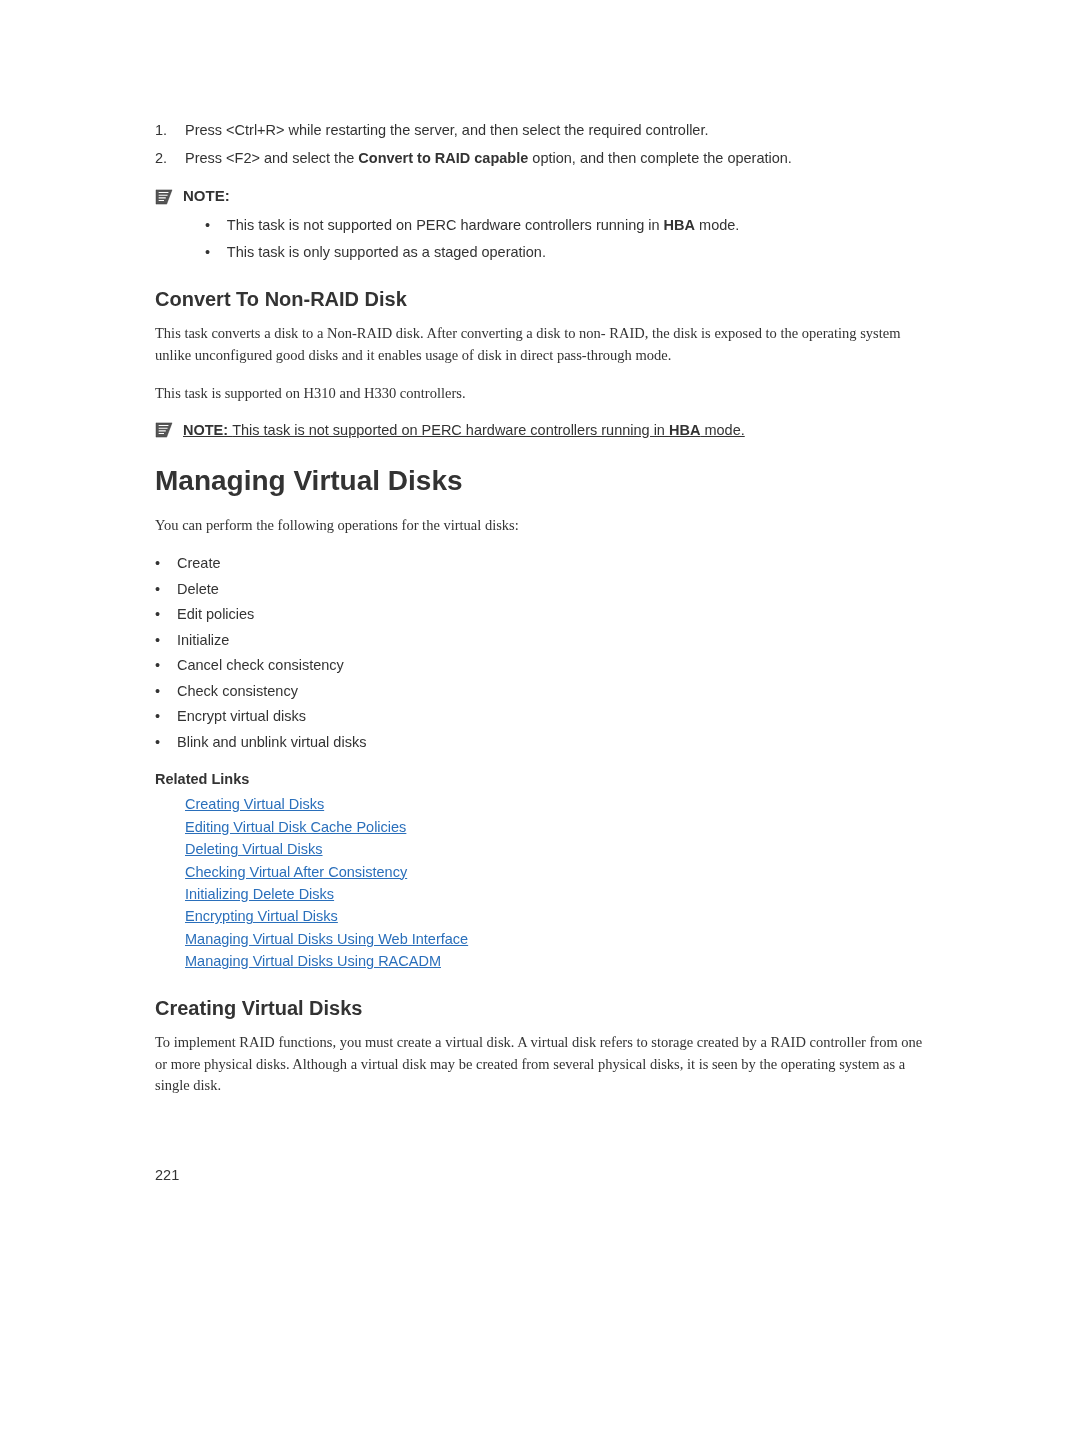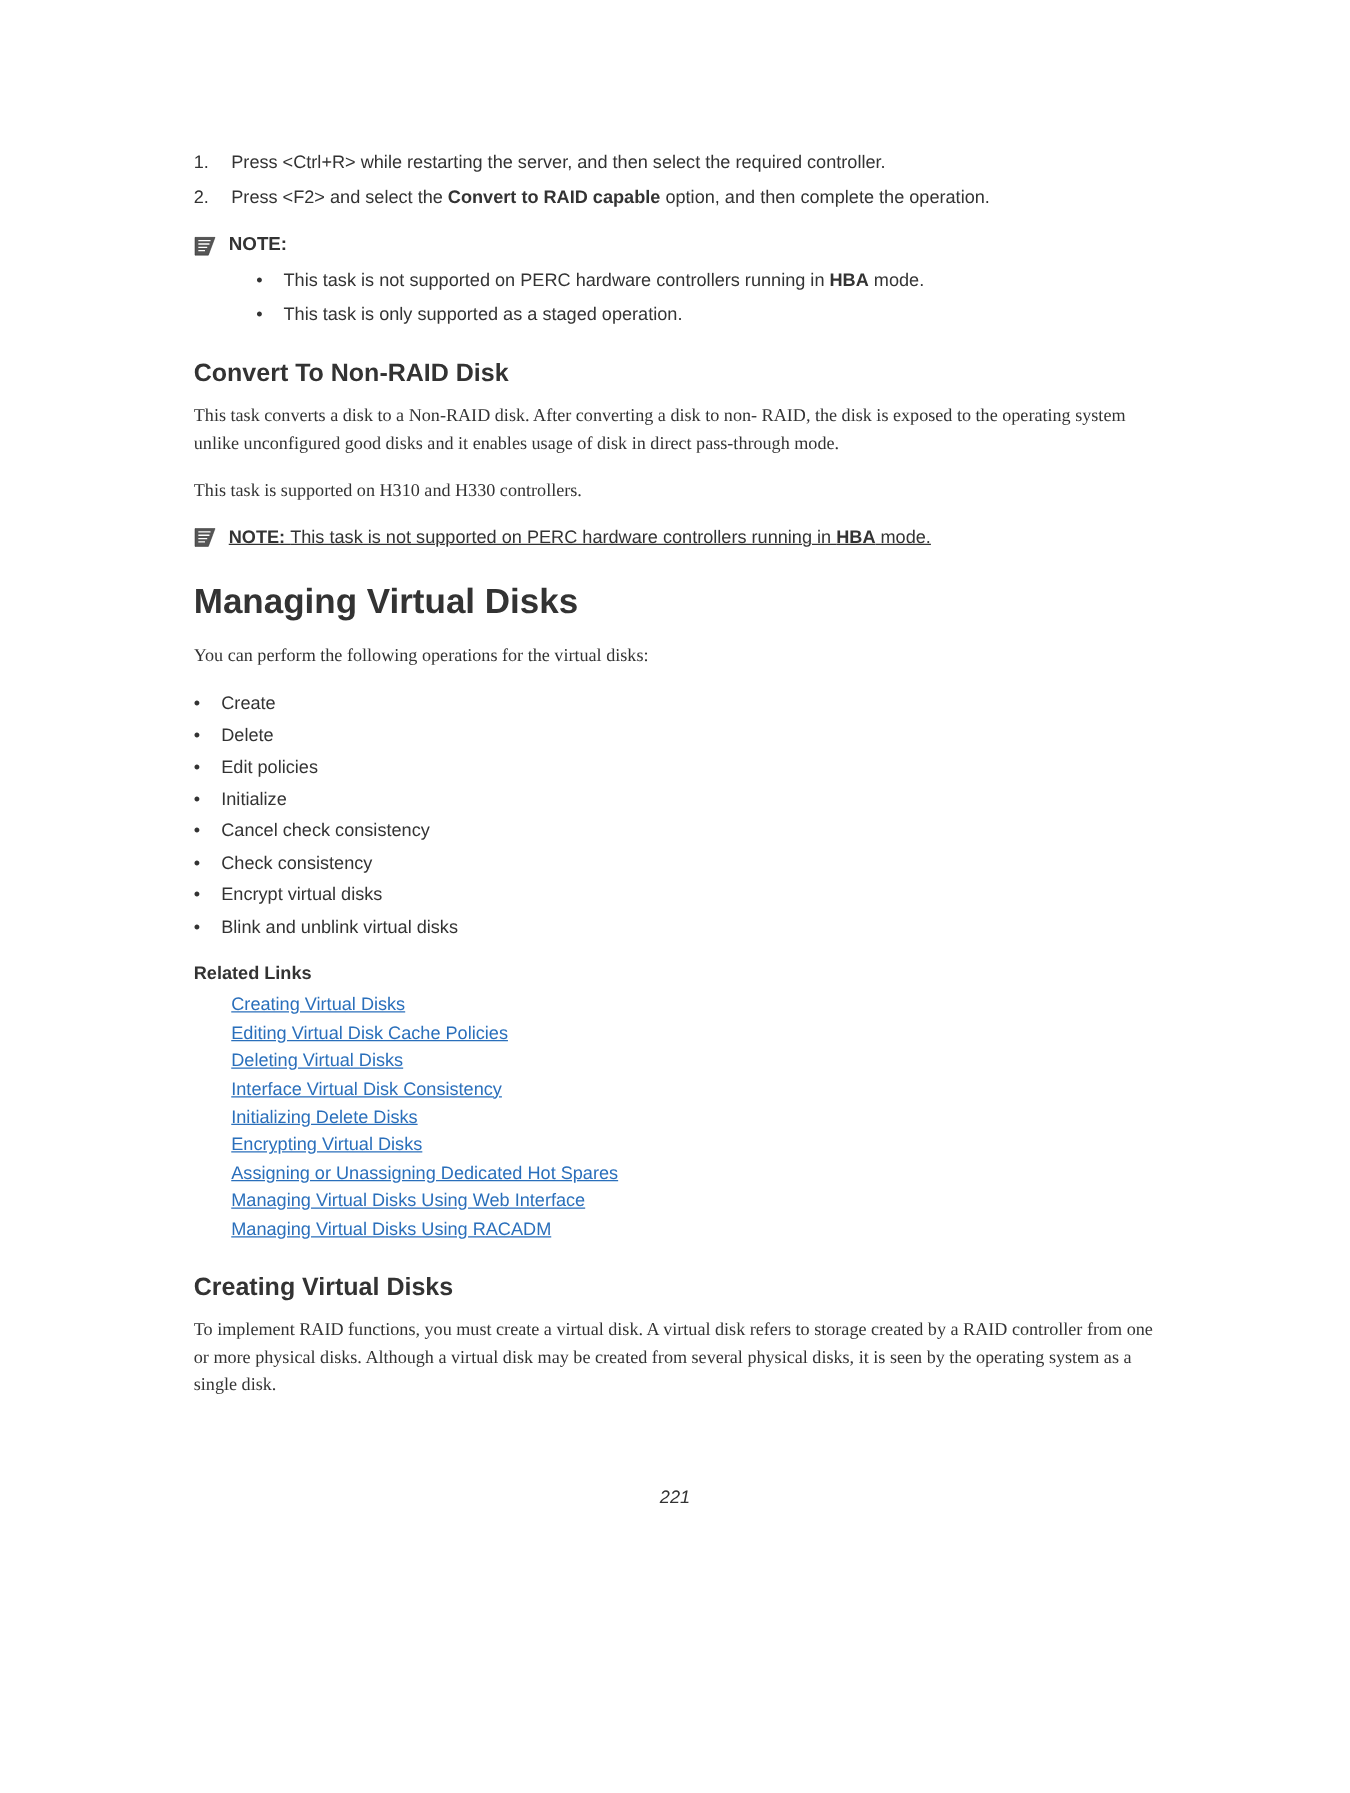--- a/index.html
+++ b/index.html
@@ -110,24 +110,23 @@
     margin: 0 0 24px 0;
   }
   .related-links a {
     display: block;
     color: #2a6fbb;
     text-decoration: underline;
     font-size: 14.5px;
     line-height: 1.55;
   }
   .page-num {
-    text-align: center;
+    text-align: left;
     font-size: 14.5px;
     margin-top: 70px;
-    font-style: italic;
   }
   .bold {
     font-weight: 600;
   }
 </style>
 </head>
 <body>
 
 <div class="page">
 
@@ -185,24 +184,23 @@
     <li>Check consistency</li>
     <li>Encrypt virtual disks</li>
     <li>Blink and unblink virtual disks</li>
   </ul>
 
   <div class="related-heading">Related Links</div>
   <div class="related-links">
     <a href="#">Creating Virtual Disks</a>
     <a href="#">Editing Virtual Disk Cache Policies</a>
     <a href="#">Deleting Virtual Disks</a>
-    <a href="#">Interface Virtual Disk Consistency</a>
+    <a href="#">Checking Virtual After Consistency</a>
     <a href="#">Initializing Delete Disks</a>
     <a href="#">Encrypting Virtual Disks</a>
-    <a href="#">Assigning or Unassigning Dedicated Hot Spares</a>
     <a href="#">Managing Virtual Disks Using Web Interface</a>
     <a href="#">Managing Virtual Disks Using RACADM</a>
   </div>
 
   <div class="h2">Creating Virtual Disks</div>
   <p class="para">To implement RAID functions, you must create a virtual disk. A virtual disk refers to storage created by a RAID controller from one or more physical disks. Although a virtual disk may be created from several physical disks, it is seen by the operating system as a single disk.</p>
 
   <div class="page-num">221</div>
 </div>
 

